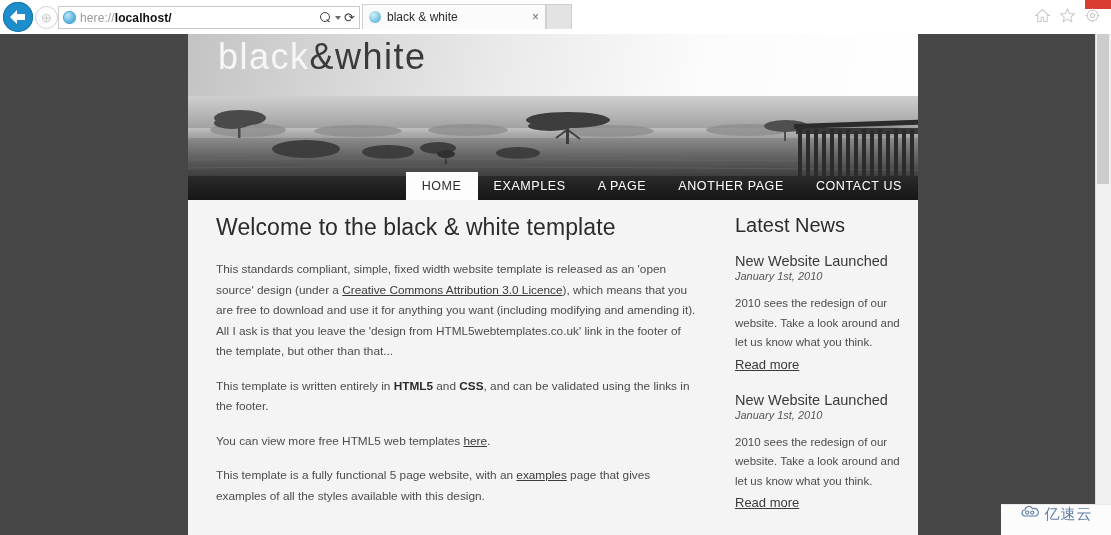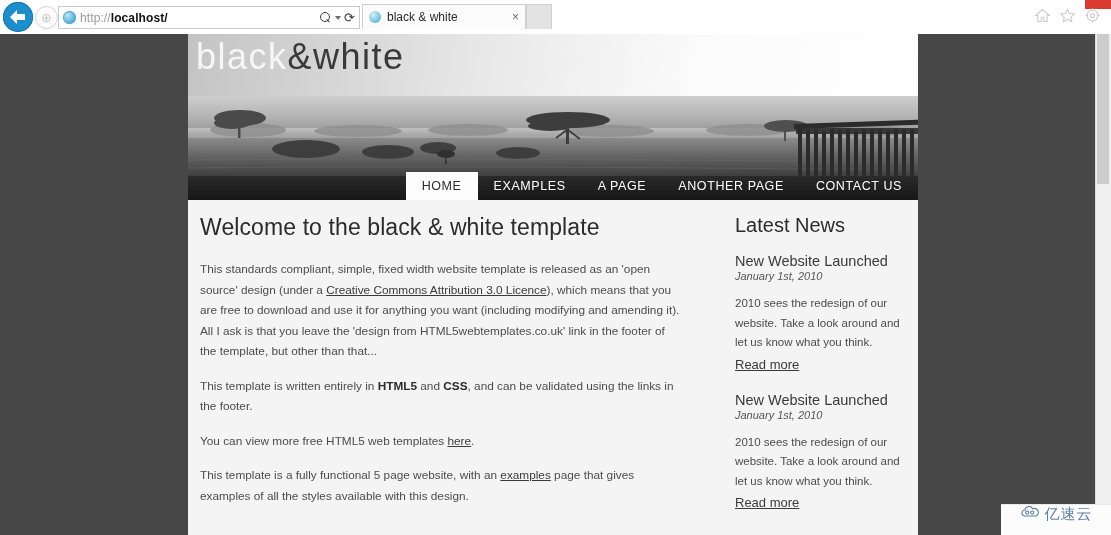--- a/index.html
+++ b/index.html
@@ -54,21 +54,21 @@
     padding-right:4px; color:#4a4a4a;
   }
   .mag { position:relative; width:12px; height:13px; }
   .mag .ring { position:absolute; left:0; top:1px; width:8px; height:8px; border:1.4px solid #3c3c3c; border-radius:50%; }
   .mag .hand { position:absolute; left:7px; top:8px; width:4px; height:1.4px; background:#3c3c3c; transform:rotate(45deg); transform-origin:0 0;}
   .caret { width:0;height:0;border-left:3px solid transparent;border-right:3px solid transparent;border-top:4px solid #6a6a6a; }
   .refresh { font-size:13px; color:#3c3c3c; line-height:12px; }
 
   .tabstrip { position:absolute; left:362px; top:4px; height:26px; display:flex; align-items:stretch; }
   .tab {
-    width:164px; height:25px; background:#fbfbfb;
+    width:184px; height:25px; background:#fbfbfb;
     border:1px solid #cfcfcf; border-bottom:none;
     display:flex; align-items:center; padding:0 6px; box-sizing:border-box;
   }
   .tab-ico {
     width:12px; height:12px; border-radius:50%; flex:0 0 auto; margin-right:6px;
     background: radial-gradient(circle at 35% 32%, #d6eff9 0%, #8fd0e8 45%, #43a0cd 100%);
   }
   .tab-title { font-size:12px; color:#2a2a2a; white-space:nowrap; overflow:hidden; }
   .tab-close { margin-left:auto; font-size:12px; color:#6e6e6e; }
   .tab-new { width:26px; height:25px; background:#e3e3e3; border:1px solid #cfcfcf; border-bottom:none; box-sizing:border-box; }
@@ -89,21 +89,21 @@
   
   .site {
     position:absolute; left:188px; top:-9px; width:730px; height:515px;
     background:#f4f4f4; overflow:hidden;
   }
   .hdr {
     position:relative; width:730px; height:175px;
     background: linear-gradient(100deg, #c3c3c3 0%, #d4d4d4 18%, #eaeaea 42%, #fbfbfb 68%, #ffffff 100%);
     overflow:hidden;
   }
-  .hdr-text { position:absolute; left:8px; top:12px; }
+  .hdr-text { position:absolute; left:30px; top:12px; }
   .logo { font-size:36px; line-height:40px; letter-spacing:1.5px; font-weight:normal; white-space:nowrap; }
   .logo .lt { color:#f6f6f6; }
   .logo .dk { color:#3a3a3a; }
   .tagline { font-size:15px; color:#3b3b3b; margin-top:2px; letter-spacing:0.1px;}
 
   
   .hero { position:absolute; left:0; top:71px; width:730px; height:104px; overflow:hidden;
           background: linear-gradient(180deg,#c9c9c9 0%, #b3b3b3 10%, #8d8d8d 26%, #6a6a6a 40%, #4b4b4b 58%, #2a2a2a 78%, #141414 100%); }
   .hero svg { position:absolute; left:0; top:0; }
 
@@ -111,21 +111,21 @@
     position:absolute; left:0; bottom:0; width:730px; height:28px;
     display:flex; align-items:flex-end; padding-left:264px; box-sizing:border-box;justify-content:flex-end;
   }
   .nav-item {
     height:28px; line-height:28px; font-size:12.5px; letter-spacing:0.6px;
     color:#ffffff; padding:0 16px; white-space:nowrap;
   }
   .nav-item.active { background:#fdfdfd; color:#2c2c2c; }
 
   .body-wrap { position:relative; width:730px; background:#f4f4f4; padding-top:0; }
-  .col-main { position:absolute; left:12px; top:14px; width:480px; }
+  .col-main { position:absolute; left:28px; top:14px; width:480px; }
   .col-side { position:absolute; left:547px; top:14px; width:175px; }
 
   h1.title { font-size:23px; font-weight:normal; color:#2b2b2b; margin:0 0 18px 0; letter-spacing:0.1px; }
   p.para { font-size:11.8px; line-height:20.5px; color:#4c4c4c; margin:0 0 14px 0; }
   p.para a, .lnk { color:#3a3a3a; text-decoration:underline; }
   p.para b { color:#2b2b2b; font-weight:bold; }
 
   h2.side-title { font-size:20px; font-weight:normal; color:#2b2b2b; margin:0 0 16px 0; }
   .news-h { font-size:14.5px; color:#3a3a3a; margin:0 0 1px 0; font-weight:normal; }
   .news-date { font-size:11px; color:#555; font-style:italic; margin:0 0 12px 0; }
@@ -153,21 +153,21 @@
         <path d="M8 1 L1 8 L8 15 L8 11 L16 11 L16 5 L8 5 Z" fill="#ffffff"></path>
       </svg>
     </div>
 
     <div class="fwd-btn">
       <div class="plus">⊕</div>
     </div>
 
     <div class="addr">
       <div class="addr-ico"></div>
-      <div class="addr-url"><span>http://</span><b>localhost/</b></div>
+      <div class="addr-url"><span>here://</span><b>localhost/</b></div>
       <div class="addr-tools">
         <div class="mag">
             <div class="ring"></div>
             <div class="hand"></div>
           </div>
         <div class="caret"></div>
         <div class="refresh">⟳</div>
       </div>
     </div>
 

